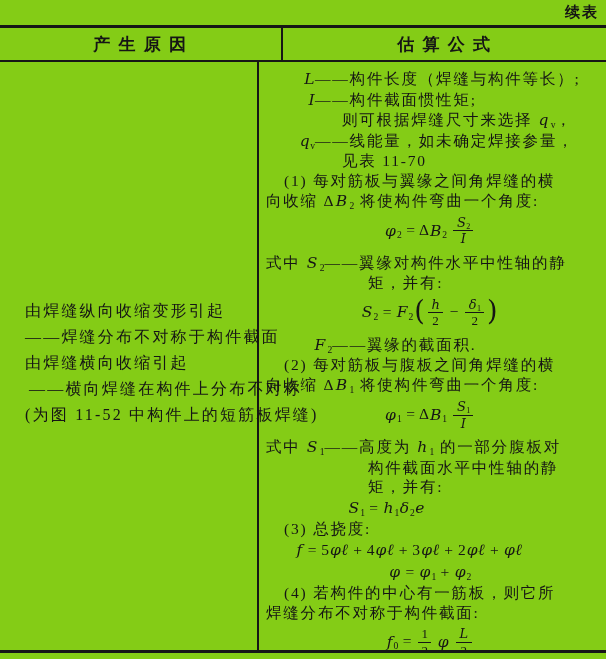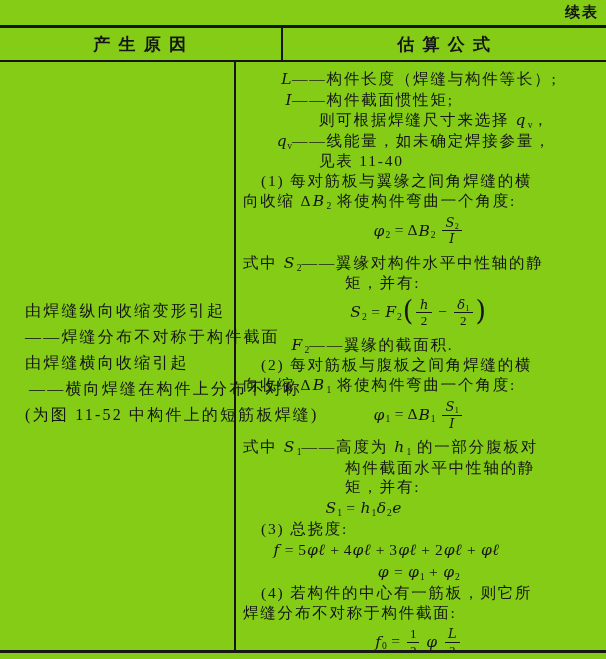--- a/index.html
+++ b/index.html
@@ -17,21 +17,21 @@
     border-top:3px solid #161616;border-bottom:3px solid #161616;
     display:flex;flex-direction:column;box-sizing:border-box;
   }
   .thead{display:flex;border-bottom:2px solid #161616;height:32px;flex:none;}
   .th{display:flex;align-items:center;justify-content:center;
       font-weight:bold;font-size:17px;letter-spacing:2px;}
   .th-left{width:283px;border-right:2px solid #161616;box-sizing:border-box;}
   .th-right{flex:1;}
   .tbody{flex:1;display:flex;min-height:0;}
   .lcell{
-    width:236px;border-right:2px solid #161616;box-sizing:border-box;
+    width:259px;border-right:2px solid #161616;box-sizing:border-box;
     display:flex;align-items:center;
   }
   .lwrap{width:100%;margin-top:14px;}
   .lcell .ln{
     font-size:16px;line-height:26px;letter-spacing:2.2px;
     padding-left:25px;white-space:nowrap;
   }
   .lcell .ln.lp2{padding-left:29px;}
   .lcell .ln.lp0{}
   .rcell{flex:1;padding:7px 2px 2px 7px;box-sizing:border-box;overflow:hidden;}
@@ -86,21 +86,21 @@
           <div class="ln lp2"><span>——横向焊缝在构件上分布不对称</span></div>
           <div class="ln lp0"><span>(为图 11-52 中构件上的短筋板焊缝)</span></div>
         </div>
       </div>
 
       <div class="rcell">
         <div class="ln def"><span class="slot"><span class="var">L</span></span><span>——构件长度（焊缝与构件等长）;</span></div>
         <div class="ln def"><span class="slot"><span class="var">I</span></span><span>——构件截面惯性矩;</span></div>
         <div class="ln c78"><span>则可根据焊缝尺寸来选择 </span><span class="var">q</span><sub>v</sub><span>，</span></div>
         <div class="ln def"><span class="slot"><span class="var">q</span><sub>v</sub></span><span>——线能量，如未确定焊接参量，</span></div>
-        <div class="ln c78"><span>见表 11-40</span></div>
+        <div class="ln c78"><span>见表 11-70</span></div>
         <div class="ln p1"><span>(1) 每对筋板与翼缘之间角焊缝的横</span></div>
         <div class="ln"><span>向收缩 Δ</span><span class="var">B</span><sub>2</sub><span> 将使构件弯曲一个角度:</span></div>
         <div class="ln fm ctr"><span class="var">φ</span><sub>2</sub><span> = Δ</span><span class="var">B</span><sub>2</sub><span> </span><span class="frac"><span class="num"><span class="var">S</span><sub>2</sub></span><span class="den"><span class="var">I</span></span></span></div>
         <div class="ln"><span>式中  </span><span class="var">S</span><sub>2</sub><span>——翼缘对构件水平中性轴的静</span></div>
         <div class="ln c110"><span>矩，并有:</span></div>
         <div class="ln fm ctr"><span class="var">S</span><sub>2</sub><span> = </span><span class="var">F</span><sub>2</sub><span class="paren">(</span><span class="frac"><span class="num"><span class="var">h</span></span><span class="den"><span>2</span></span></span><span> − </span><span class="frac"><span class="num"><span class="var">δ</span><sub>1</sub></span><span class="den"><span>2</span></span></span><span class="paren">)</span></div>
         <div class="ln p55"><span class="var">F</span><sub>2</sub><span>——翼缘的截面积.</span></div>
         <div class="ln p1"><span>(2) 每对筋板与腹板之间角焊缝的横</span></div>
         <div class="ln"><span>向收缩 Δ</span><span class="var">B</span><sub>1</sub><span> 将使构件弯曲一个角度:</span></div>
         <div class="ln fm ctr"><span class="var">φ</span><sub>1</sub><span> = Δ</span><span class="var">B</span><sub>1</sub><span> </span><span class="frac"><span class="num"><span class="var">S</span><sub>1</sub></span><span class="den"><span class="var">I</span></span></span></div>

